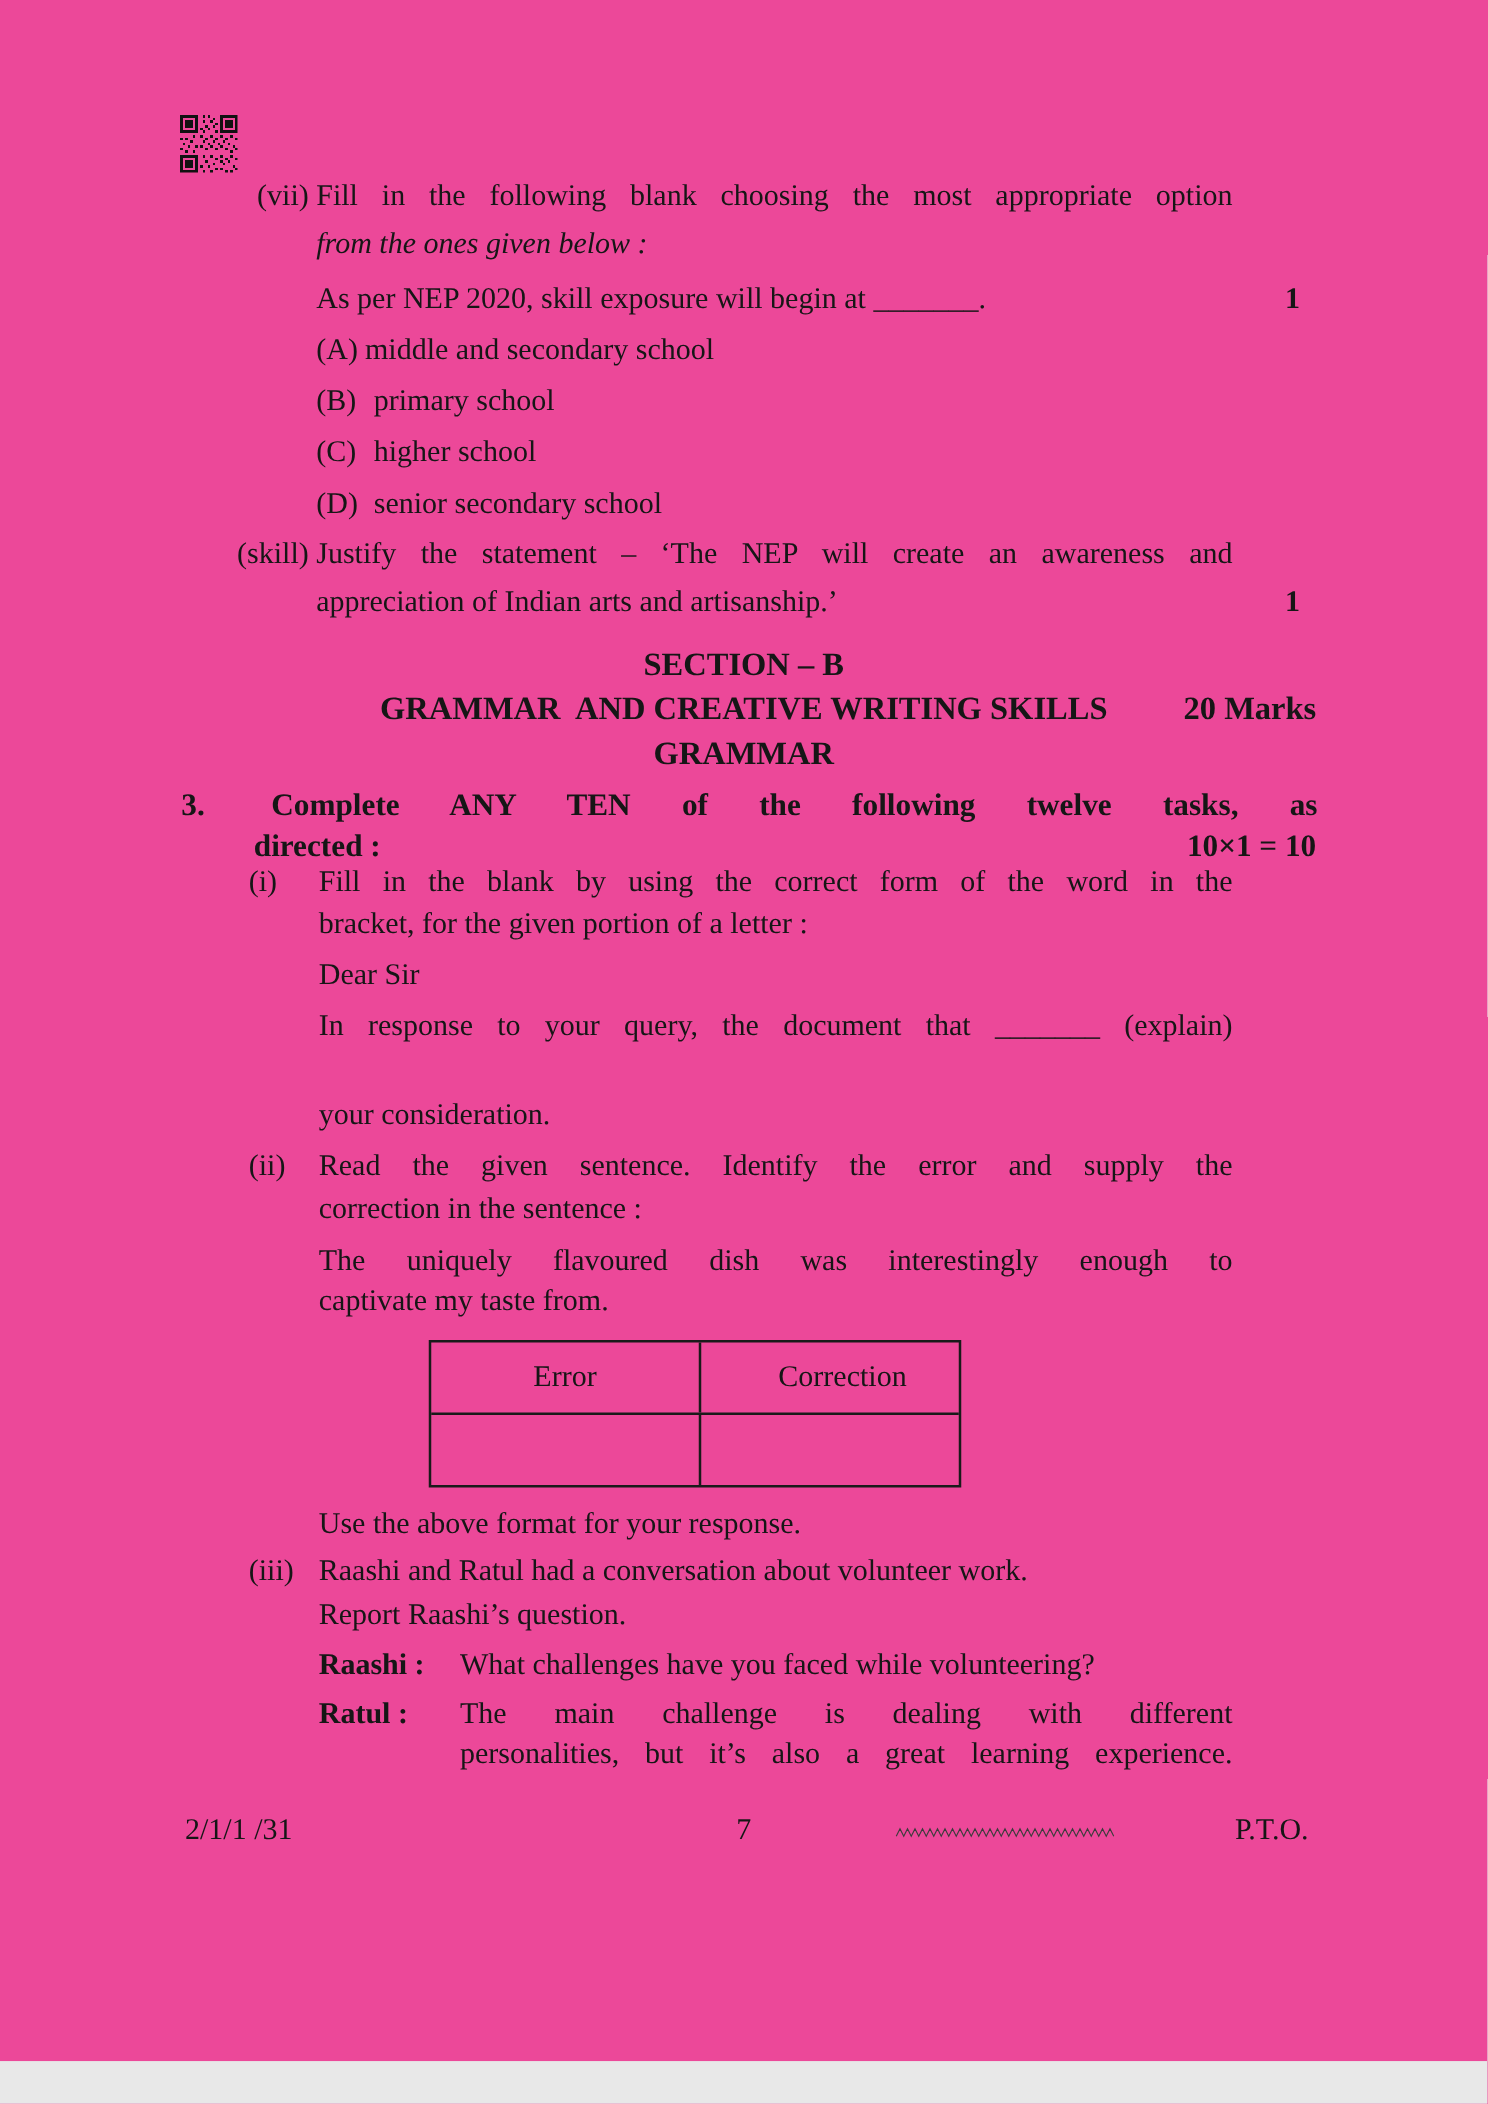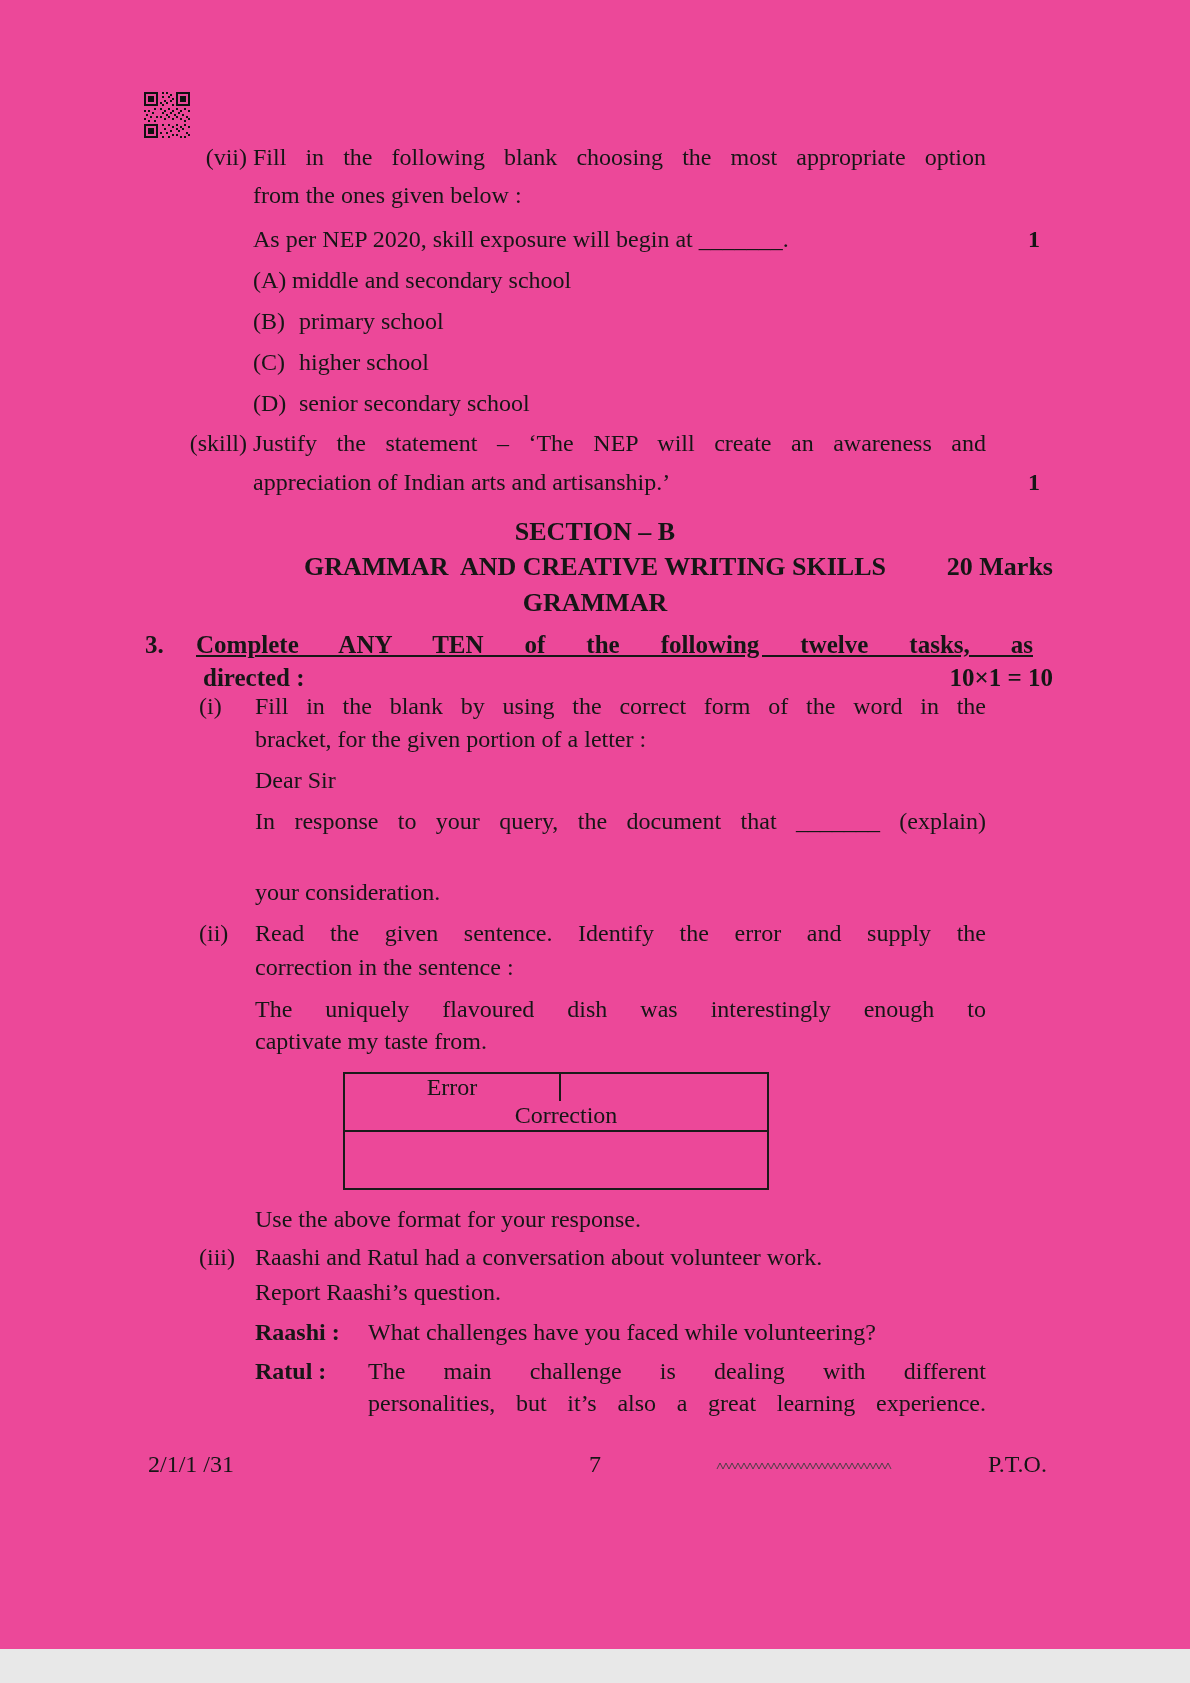--- a/index.html
+++ b/index.html
@@ -6,21 +6,21 @@
   .page{position:relative;width:1190px;height:1649px;margin:0 auto;background:#ec4899;
         font-family:"Liberation Serif","DejaVu Serif",serif;color:#161616;overflow:hidden;}
   .ln{position:absolute;font-size:24px;line-height:30px;white-space:nowrap;}
   .jl{white-space:normal;text-align:justify;text-align-last:justify;}
   .b{font-weight:bold;}
   .ctr{left:0;width:1190px;text-align:center;white-space:pre;}
   .hd{font-size:26px;font-weight:bold;}
   .q3{font-size:25px;font-weight:bold;}
   .rt{text-align:right;}
   .etable{position:absolute;left:343px;top:1072px;width:422px;border:2px solid #1a1a1a;}
-  .etable .row{display:flex;height:56px;flex-direction:column;}
+  .etable .row{display:flex;height:56px;}
   .etable .row.hdr{border-bottom:2px solid #1a1a1a;}
   .etable .cell{display:flex;align-items:center;justify-content:center;font-size:24px;}
   .etable .c1{width:214px;border-right:2px solid #1a1a1a;}
   .etable .c2{flex:1;padding-left:20px;}
   svg{display:block;}
 </style>
 </head>
 <body>
 
 <div class="page">
@@ -38,21 +38,21 @@
          M17 10h1v1h-1z M19 11h1v1h-1z M21 12h1v1h-1z M8 12h1v1H8z M10 13h1v1h-1z M12 12h1v1h-1z
          M14 13h1v1h-1z M16 12h1v1h-1z M18 13h1v1h-1z M20 14h1v1h-1z M22 13h1v1h-1z
          M9 16h1v1H9z M12 16h1v1h-1z M14 17h1v1h-1z M10 18h1v1h-1z M13 19h1v1h-1z M8 20h1v1H8z
          M11 20h1v1h-1z M14 21h1v1h-1z M9 22h1v1H9z M12 22h1v1h-1z
          M16 16h1v1h-1z M18 17h1v1h-1z M20 16h1v1h-1z M22 17h1v1h-1z M17 19h1v1h-1z
          M19 18h1v1h-1z M21 20h1v1h-1z M16 21h1v1h-1z M18 22h1v1h-1z M20 22h1v1h-1z M22 21h1v1h-1z M16 18h1v1h-1z"></path>
   </svg>
 
   <div class="ln rt" style="left:180px;top:142px;width:67px;">(vii)</div>
   <div class="ln jl" style="left:253px;top:142px;width:733px;">Fill in the following blank choosing the most appropriate option</div>
-  <div class="ln" style="left:253px;top:180px;">from the ones given below :</div>
+  <div class="ln" style="left:253px;top:180px;font-style:italic;">from the ones given below :</div>
 
   <div class="ln" style="left:253px;top:224px;">As per NEP 2020, skill exposure will begin at _______.</div>
   <div class="ln b" style="left:1028px;top:224px;">1</div>
 
   <div class="ln" style="left:253px;top:265px;">(A)</div>
   <div class="ln" style="left:292px;top:265px;">middle and secondary school</div>
   <div class="ln" style="left:253px;top:306px;">(B)</div>
   <div class="ln" style="left:299px;top:306px;">primary school</div>
   <div class="ln" style="left:253px;top:347px;">(C)</div>
   <div class="ln" style="left:299px;top:347px;">higher school</div>
@@ -63,21 +63,21 @@
   <div class="ln jl" style="left:253px;top:428px;width:733px;">Justify the statement – ‘The NEP will create an awareness and</div>
   <div class="ln" style="left:253px;top:467px;">appreciation of Indian arts and artisanship.’</div>
   <div class="ln b" style="left:1028px;top:467px;">1</div>
 
   <div class="ln hd ctr" style="top:517px;">SECTION – B</div>
   <div class="ln hd ctr" style="top:552px;">GRAMMAR  AND CREATIVE WRITING SKILLS</div>
   <div class="ln hd rt" style="left:930px;top:552px;width:123px;">20 Marks</div>
   <div class="ln hd ctr" style="top:588px;">GRAMMAR</div>
 
   <div class="ln q3" style="left:145px;top:630px;">3.</div>
-  <div class="ln q3 jl" style="left:196px;top:630px;width:837px;text-decoration:underline;">Complete ANY TEN of the following twelve tasks, as</div>
+  <div class="ln q3 jl" style="left:217px;top:630px;width:837px;">Complete ANY TEN of the following twelve tasks, as</div>
   <div class="ln q3" style="left:203px;top:663px;">directed :</div>
   <div class="ln q3 rt" style="left:930px;top:663px;width:123px;">10×1 = 10</div>
 
   <div class="ln" style="left:199px;top:691px;">(i)</div>
   <div class="ln jl" style="left:255px;top:691px;width:731px;">Fill in the blank by using the correct form of the word in the</div>
   <div class="ln" style="left:255px;top:724px;">bracket, for the given portion of a letter :</div>
   <div class="ln" style="left:255px;top:765px;">Dear Sir</div>
   <div class="ln jl" style="left:255px;top:806px;width:731px;">In response to your query, the document that _______ (explain)</div>
   <div class="ln" style="left:255px;top:877px;">your consideration.</div>
 

